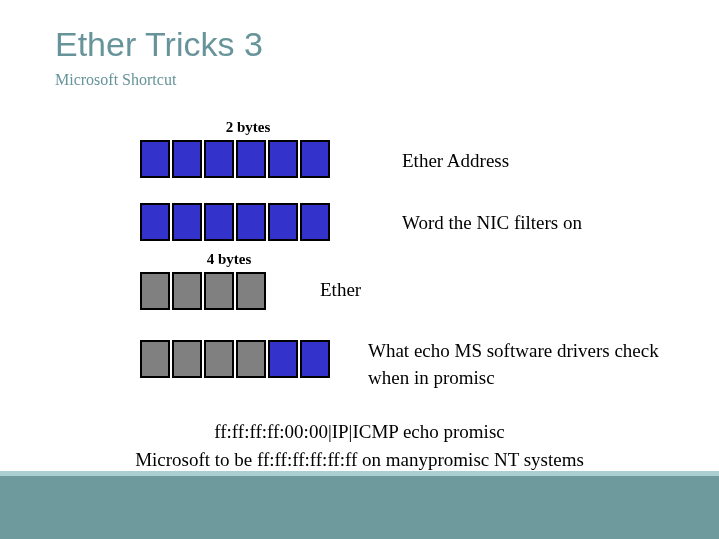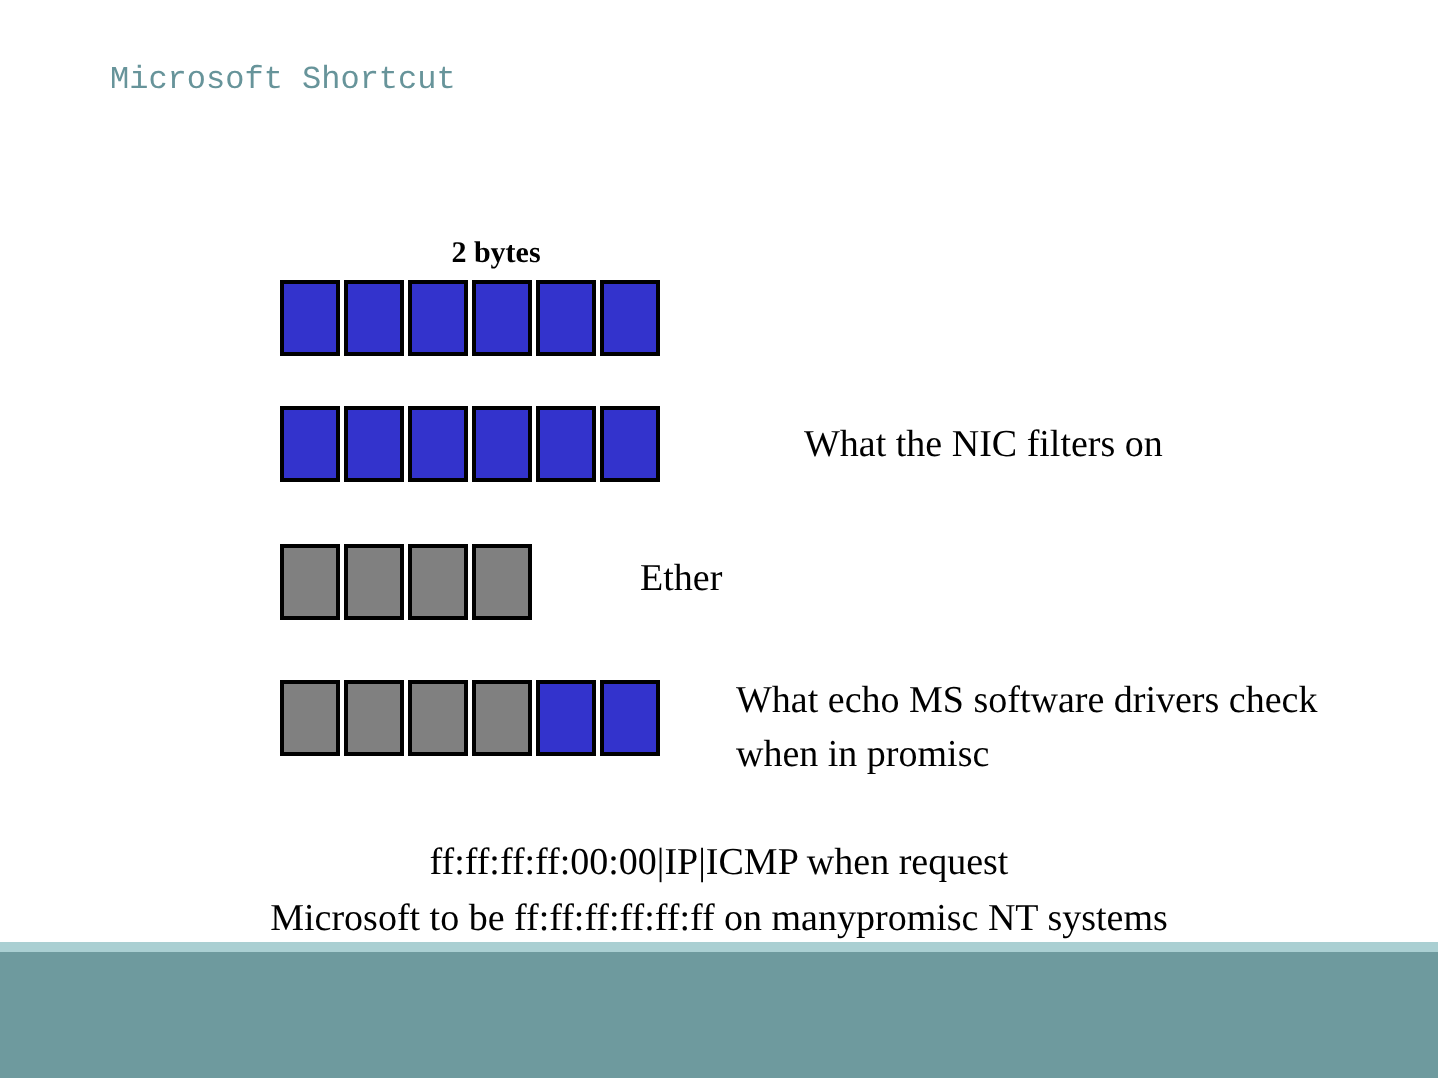--- a/index.html
+++ b/index.html
@@ -34,21 +34,21 @@
     font-family: "Liberation Sans", sans-serif;
     font-size: 34px;
     line-height: 40px;
     font-weight: normal;
     color: #67949a;
     letter-spacing: 0px;
     margin: 0;
     white-space: pre;
   }
   .slide-subtitle {
-    font-family: Liberation Mono, monospace;
+    font-family: Liberation Serif, serif;
     font-size: 16px;
     line-height: 20px;
     font-weight: normal;
     color: #67949a;
     margin: 0;
     padding-top: 6px;
     white-space: pre;
   }
 
   
@@ -129,46 +129,49 @@
     height: 63px;
     background: #6e9a9e;
   }
 </style>
 </head>
 <body>
 
 <div id="slide">
 
   <div class="title-block">
+    <div class="slide-title">Ether Tricks 3</div>
     <div class="slide-subtitle">Microsoft Shortcut</div>
   </div>
 
   <div class="byte-caption" id="caption-6bytes">2 bytes</div>
 
   <div class="byte-row" id="row-ether">
     <div class="byte-cell blue"></div>
     <div class="byte-cell blue"></div>
     <div class="byte-cell blue"></div>
     <div class="byte-cell blue"></div>
     <div class="byte-cell blue"></div>
     <div class="byte-cell blue"></div>
   </div>
 
+  <div class="annotation" id="ann-ether-address">Ether Address</div>
 
   <div class="byte-row" id="row-filter">
     <div class="byte-cell blue"></div>
     <div class="byte-cell blue"></div>
     <div class="byte-cell blue"></div>
     <div class="byte-cell blue"></div>
     <div class="byte-cell blue"></div>
     <div class="byte-cell blue"></div>
   </div>
 
-  <div class="annotation" id="ann-nic-filter">What the NIC filters on</div>
-
+  <div class="annotation" id="ann-nic-filter">Word the NIC filters on</div>
+
+  <div class="byte-caption" id="caption-4bytes">4 bytes</div>
 
   <div class="byte-row" id="row-word">
     <div class="byte-cell gray"></div>
     <div class="byte-cell gray"></div>
     <div class="byte-cell gray"></div>
     <div class="byte-cell gray"></div>
   </div>
 
   <div class="annotation" id="ann-word">Ether</div>
 
@@ -177,21 +180,21 @@
     <div class="byte-cell gray"></div>
     <div class="byte-cell gray"></div>
     <div class="byte-cell gray"></div>
     <div class="byte-cell blue"></div>
     <div class="byte-cell blue"></div>
   </div>
 
   <div class="annotation" id="ann-ms-drivers">What echo MS software drivers check when in promisc</div>
 
   <div class="example-lines">
-    <div class="example-line">ff:ff:ff:ff:00:00|IP|ICMP when request</div>
+    <div class="example-line">ff:ff:ff:ff:00:00|IP|ICMP echo promisc</div>
     <div class="example-line">Microsoft to be ff:ff:ff:ff:ff:ff on manypromisc NT systems</div>
   </div>
 
   <div id="footer-rule"></div>
   <div id="footer-band">
     
     
   </div>
 
 </div>

